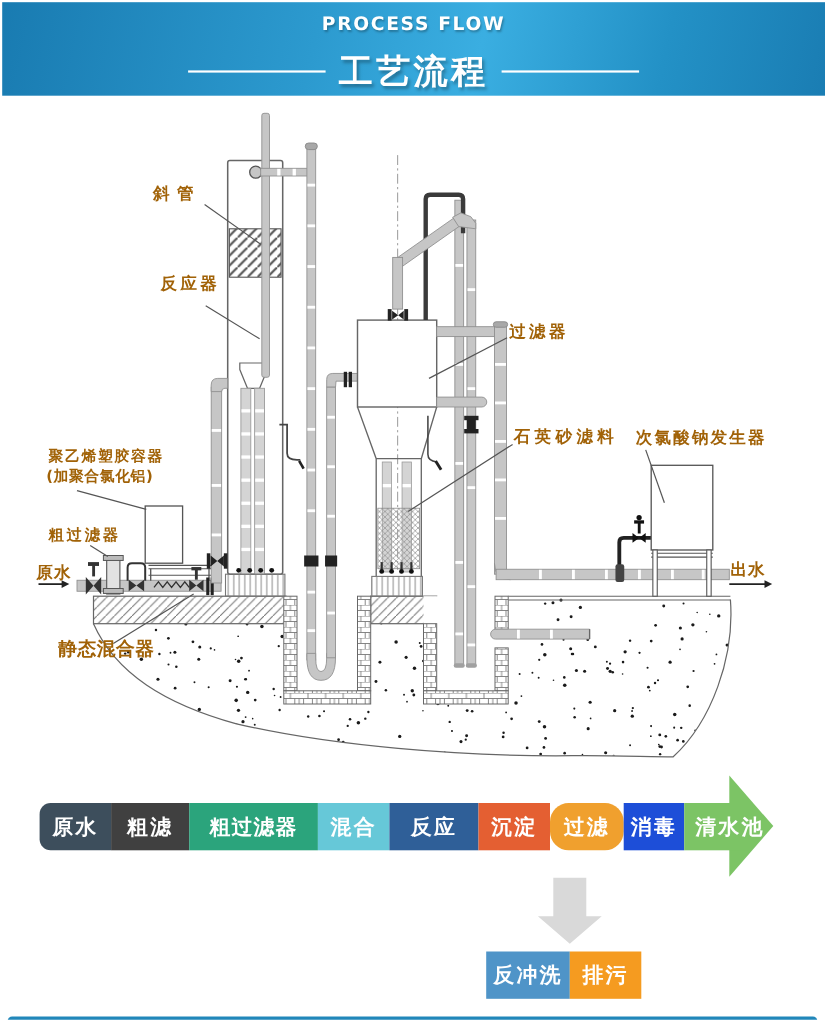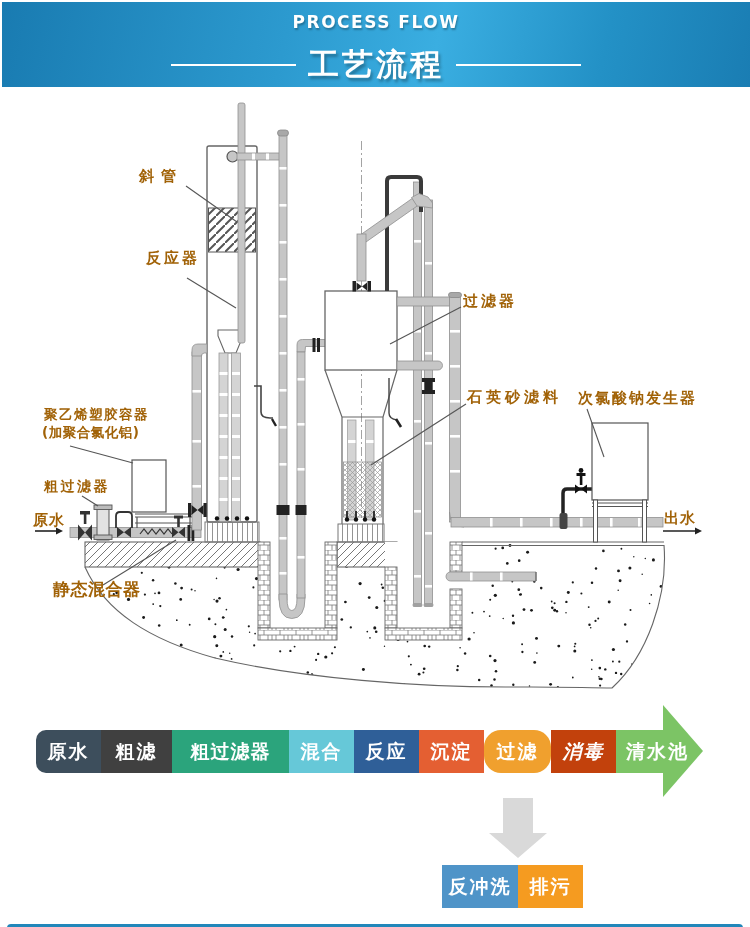--- a/index.html
+++ b/index.html
@@ -624,24 +624,24 @@
   <div class="dlabel" style="left:33px;top:421px;font-size:15px;letter-spacing:1px;">原水</div>
   <div class="dlabel" style="left:33px;top:488px;font-size:17px;letter-spacing:0.5px;padding-left:20px;">静态混合器</div>
   <div class="dlabel" style="left:664px;top:419px;font-size:15px;letter-spacing:1px;">出水</div>
 </div>
 
 <div class="flowbar">
   <div class="seg" style="width: 65px; background: rgb(61, 78, 92);">原水</div>
   <div class="seg" style="width: 71px; background: #404040;">粗滤</div>
   <div class="seg" style="width: 117px; letter-spacing: 1px; background: rgb(43, 164, 124);">粗过滤器</div>
   <div class="seg" style="width: 65px; background: rgb(102, 200, 216);">混合</div>
-  <div class="seg" style="width: 65px; background: rgb(47, 95, 152);">反应</div>
+  <div class="seg" style="width: 81px; background: rgb(47, 95, 152);">反应</div>
   <div class="seg" style="width: 65px; background: rgb(228, 95, 50);">沉淀</div>
   <div class="seg" style="width: 67px; background: rgb(240, 160, 46); border-radius: 17px;">过滤</div>
-  <div class="seg" style="width: 65px; background: #c2410c; font-style: italic;">消毒</div>
+  <div class="seg" style="width: 55px; background: #1d4ed8;">消毒</div>
   <div class="seg last" style="width: 48px; background: rgb(124, 196, 101);">清水池</div>
 </div>
 <svg style="position:absolute;left:660px;top:703px;" width="48" height="96">
   <polygon points="3,2 43,48 3,94" fill="#7cc465"></polygon>
   <rect x="0" y="27" width="4" height="42" fill="#7cc465"></rect>
 </svg>
 
 <svg style="position:absolute;left:488px;top:797px;" width="62" height="62">
   <polygon points="15,1 45,1 45,36 59,36 30,61 1,36 15,36" fill="#d9d9d9"></polygon>
 </svg>

